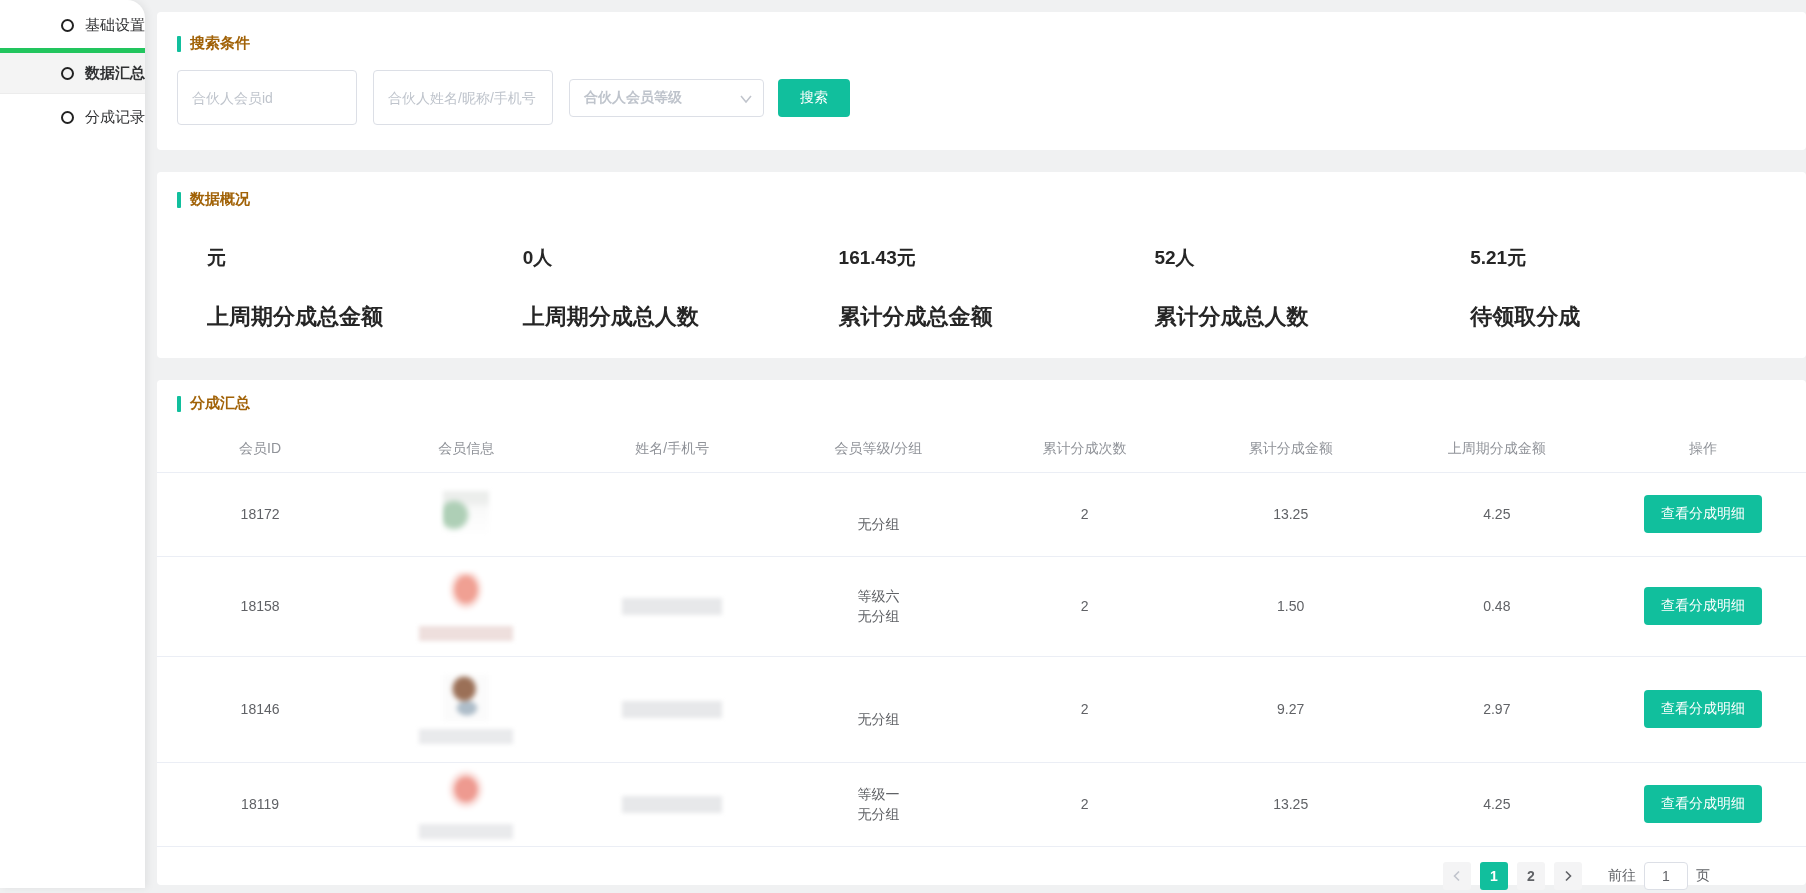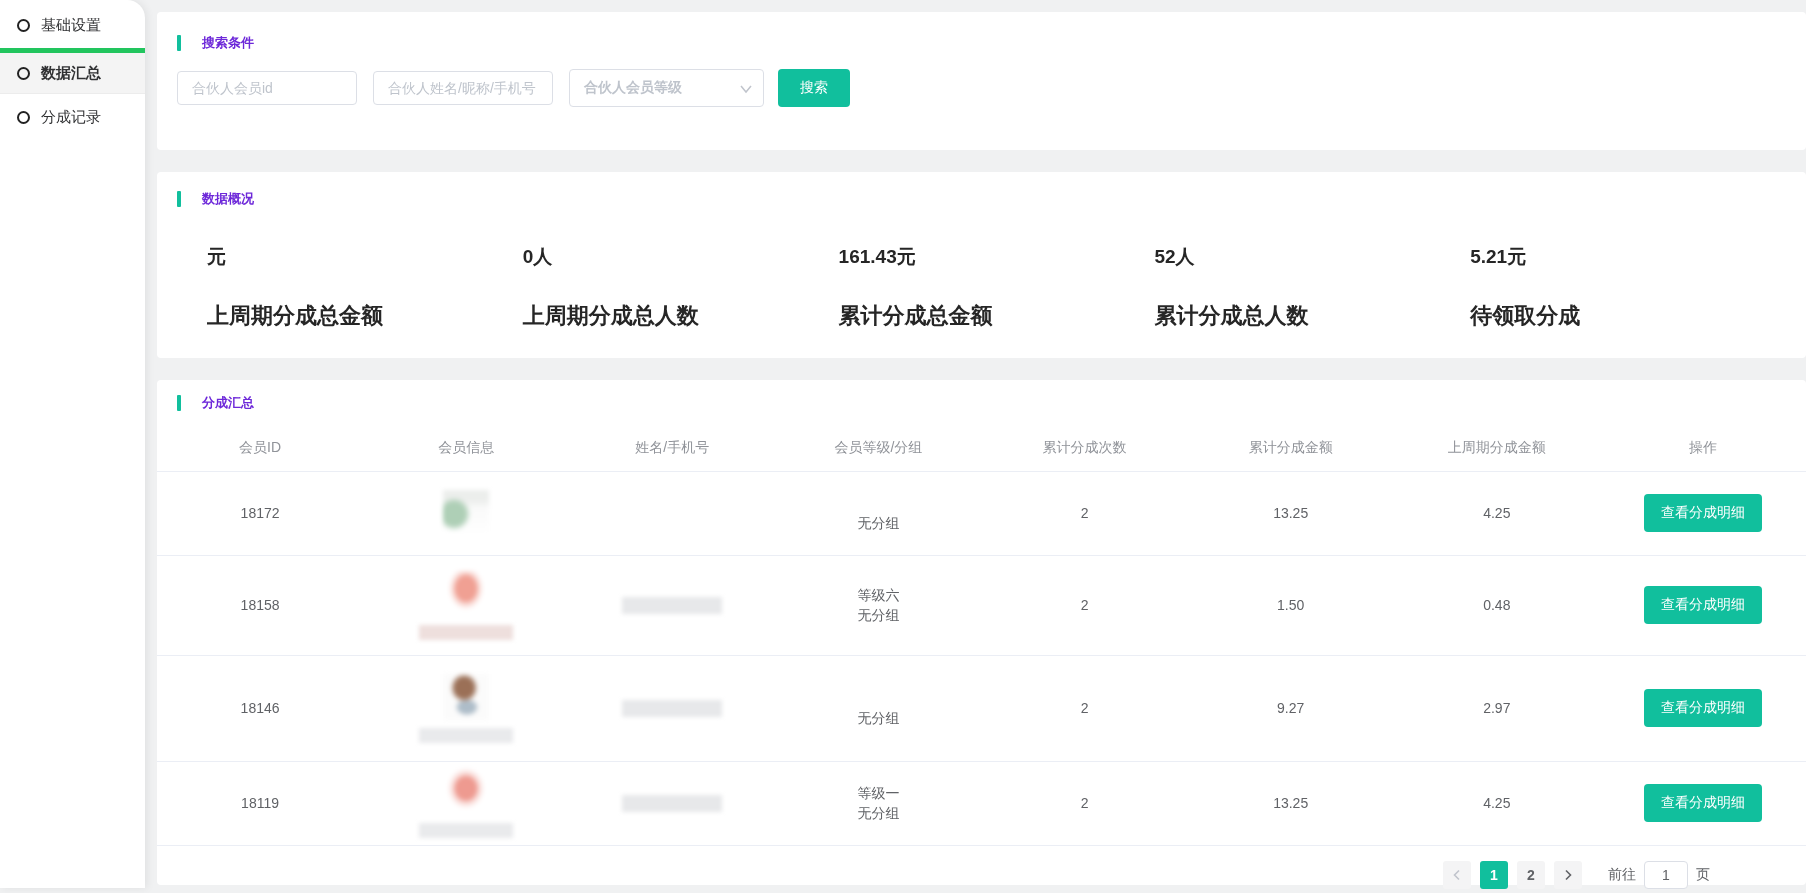--- a/index.html
+++ b/index.html
@@ -18,20 +18,21 @@
     box-shadow: 2px 0 8px rgba(0,0,0,0.07);
     padding-top: 2px;
     z-index: 5;
   }
   .side-item {
     height: 46px;
     display: flex; align-items: center;
     padding-left: 17px;
     font-size: 15px; color: #303133;
     cursor: pointer;
+    justify-content: flex-end;
   }
   .side-item .ring {
     width: 13px; height: 13px;
     border: 2.5px solid #222;
     border-radius: 50%;
     margin-right: 11px;
     flex: 0 0 auto;
   }
   .side-item.active {
     background: #f4f4f4;
@@ -45,33 +46,33 @@
     background: #ffffff;
     border-radius: 4px;
     width: 100%;
   }
   .card.search-card { margin-top: 12px; height: 138px; padding: 22px 20px 0 20px; }
   .card.stats-card  { margin-top: 22px; height: 186px; padding: 18px 20px 0 20px; }
   .card.table-card  { margin-top: 22px; height: 505px; padding: 14px 0 0 0; }
 
   .section-title {
     display: flex; align-items: center;
-    font-size: 13px; font-weight: 700; color: #6d28d9; gap: 12px;
+    font-size: 15px; font-weight: 700; color: #a16207;
   }
   .accent-bar {
     width: 4px; height: 16px;
     border-radius: 1px;
     margin-right: 9px;
   }
   .table-card .section-title { padding-left: 20px; }
 
   
   .search-row { display: flex; align-items: center; margin-top: 17px; }
   .inp {
-    height: 34px; border: 1px solid #dcdfe6; border-radius: 4px;
+    height: 55px; border: 1px solid #dcdfe6; border-radius: 4px;
     padding: 0 14px; font-size: 14px; color: #0f172a;
     margin-right: 16px; background: #fff; outline: none;
     font-family: inherit;
   }
   .inp::placeholder { color: #bfc4cc; }
   .inp.w1 { width: 180px; }
   .inp.w2 { width: 180px; }
   .select-box {
     position: relative; width: 195px; height: 38px;
     border: 1px solid #dcdfe6; border-radius: 4px;

